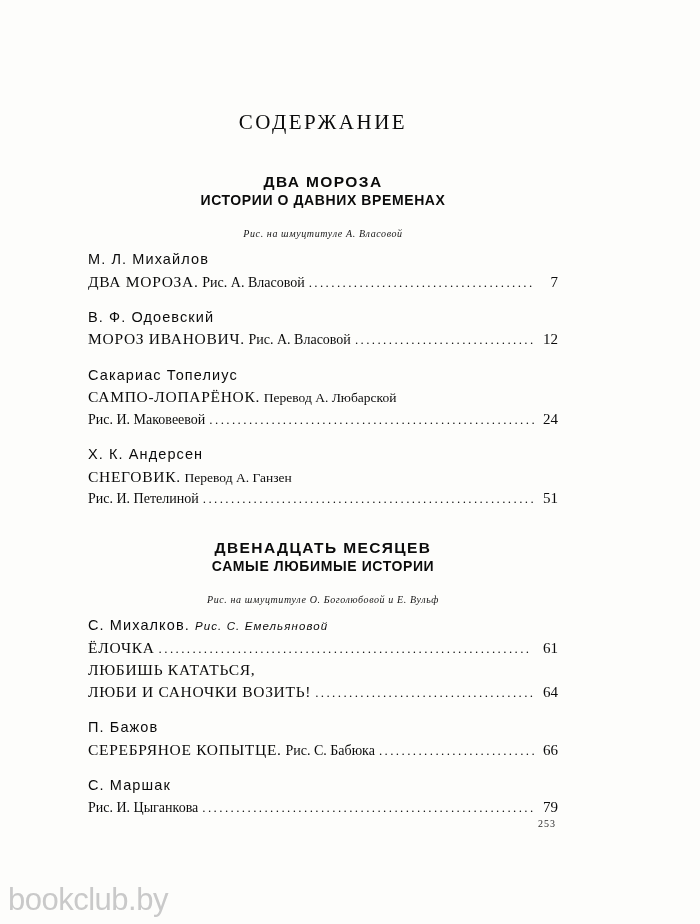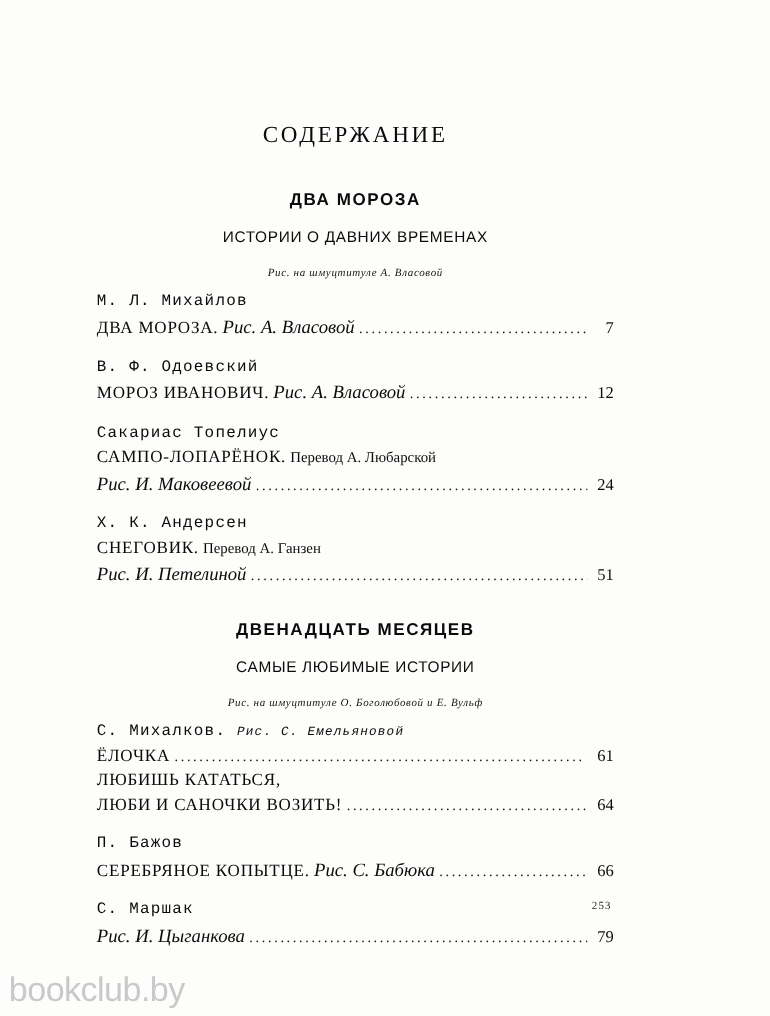--- a/index.html
+++ b/index.html
@@ -44,62 +44,61 @@
     margin-bottom: 10px;
   }
   .section-title {
     font-family: "Liberation Sans", sans-serif;
     font-weight: bold;
     font-size: 15.5px;
     letter-spacing: 1.4px;
   }
   .section-subtitle {
     font-family: "Liberation Sans", sans-serif;
-    font-weight: normal;
+    font-weight: bold;
     font-size: 14px;
     letter-spacing: 0.6px;
-    margin-top: 16px;
+    margin-top: 1px;
   }
   .section-credit {
     font-family: "Liberation Serif", serif;
     font-style: italic;
     font-size: 10px;
     letter-spacing: 0.6px;
     margin-top: 20px;
     color: #151515;
   }
   .entry {
     margin-bottom: 14px;
     font-size: 15px;
     line-height: 1.42;
   }
   .author {
-    font-family: Liberation Mono, monospace;
+    font-family: Liberation Sans, sans-serif;
     font-size: 14.5px;
     letter-spacing: 1.1px;
     margin-bottom: 1px;
   }
   .line {
     display: flex;
     align-items: baseline;
     width: 100%;
   }
   .line-text {
     white-space: nowrap;
   }
   .title-caps {
     font-size: 15.5px;
     letter-spacing: 0.7px;
   }
   .sub {
     font-size: 13.5px;
   }
   .ital {
-    font-style: italic;
-    font-size: 17px;
+    font-size: 14px;
   }
   .ital-small {
     font-style: italic;
     font-size: 11.5px;
   }
   .leader {
     flex: 1 1 auto;
     overflow: hidden;
     white-space: nowrap;
     font-size: 13px;

